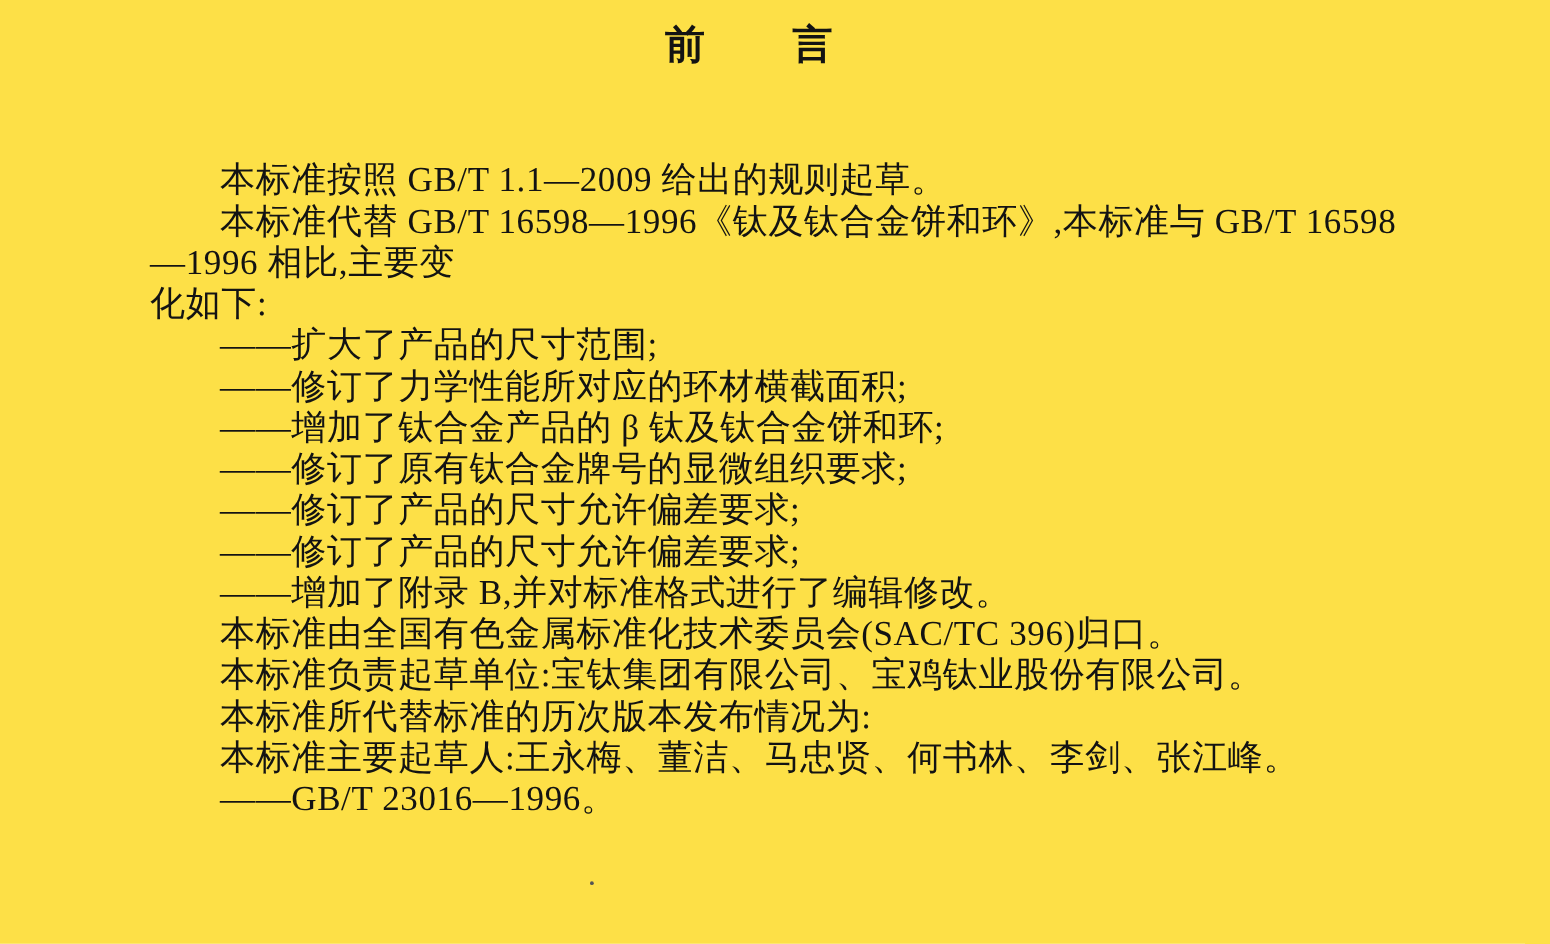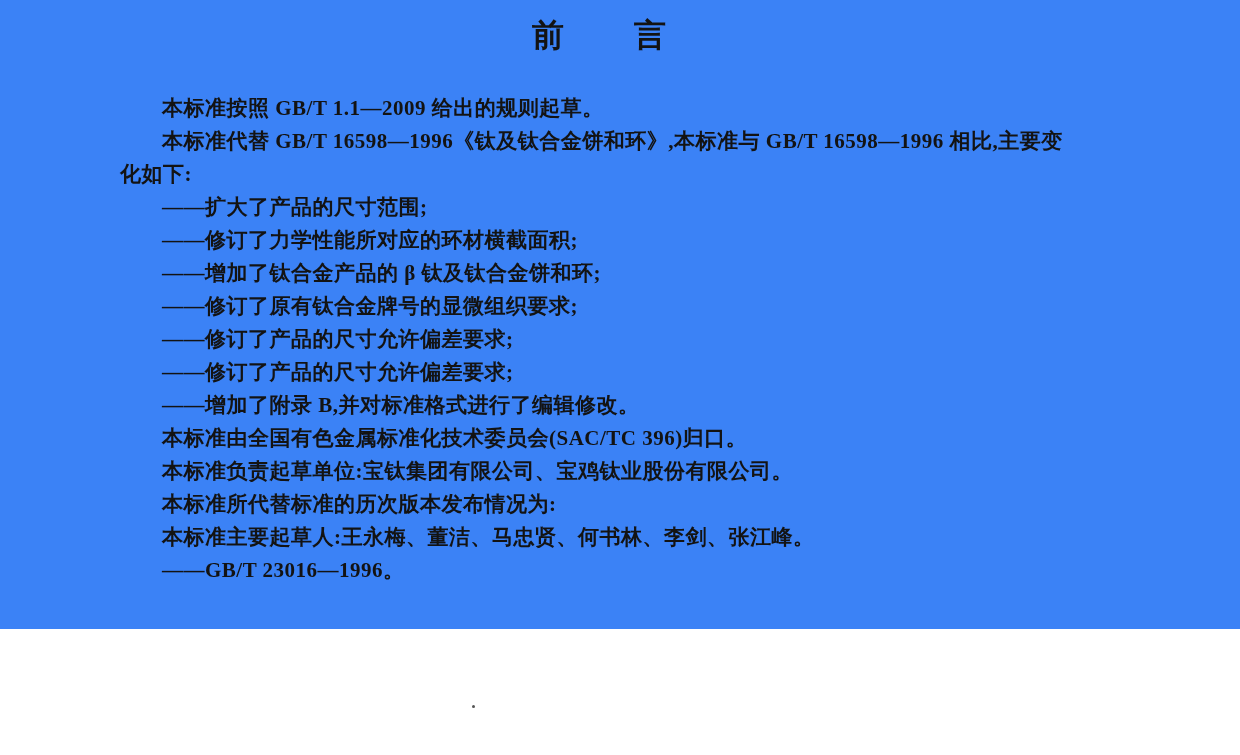--- a/index.html
+++ b/index.html
@@ -11,44 +11,44 @@
     width: 1240px;
     height: 755px;
     font-family: "Liberation Serif", "DejaVu Serif", serif;
     color: #131313;
     position: relative;
     overflow: hidden;
   }
   .page {
     position: relative;
     width: 1240px;
-    height: 629px;
-    background: #3b82f6;
+    height: 755px;
+    background: #fde047;
   }
   .content {
     position: absolute;
     left: 120px;
     top: 14px;
     width: 1000px;
   }
   .doc-title {
     margin: 0;
     height: 42px;
     font-size: 32px;
     line-height: 42px;
     font-weight: bold;
     text-align: center;
     letter-spacing: 2px;
     transform: translateX(-20px);
   }
   .body-text {
-    margin-top: 36px;
-    font-size: 21px;
+    margin-top: 72px;
+    font-size: 28px;
     line-height: 33px;
-    font-weight: bold;
+    font-weight: normal;
     letter-spacing: 0.5px;
   }
   .body-text p {
     margin: 0;
     white-space: pre-wrap;
   }
   .para-indent {
     text-indent: 2em;
   }
   .para-dash {

